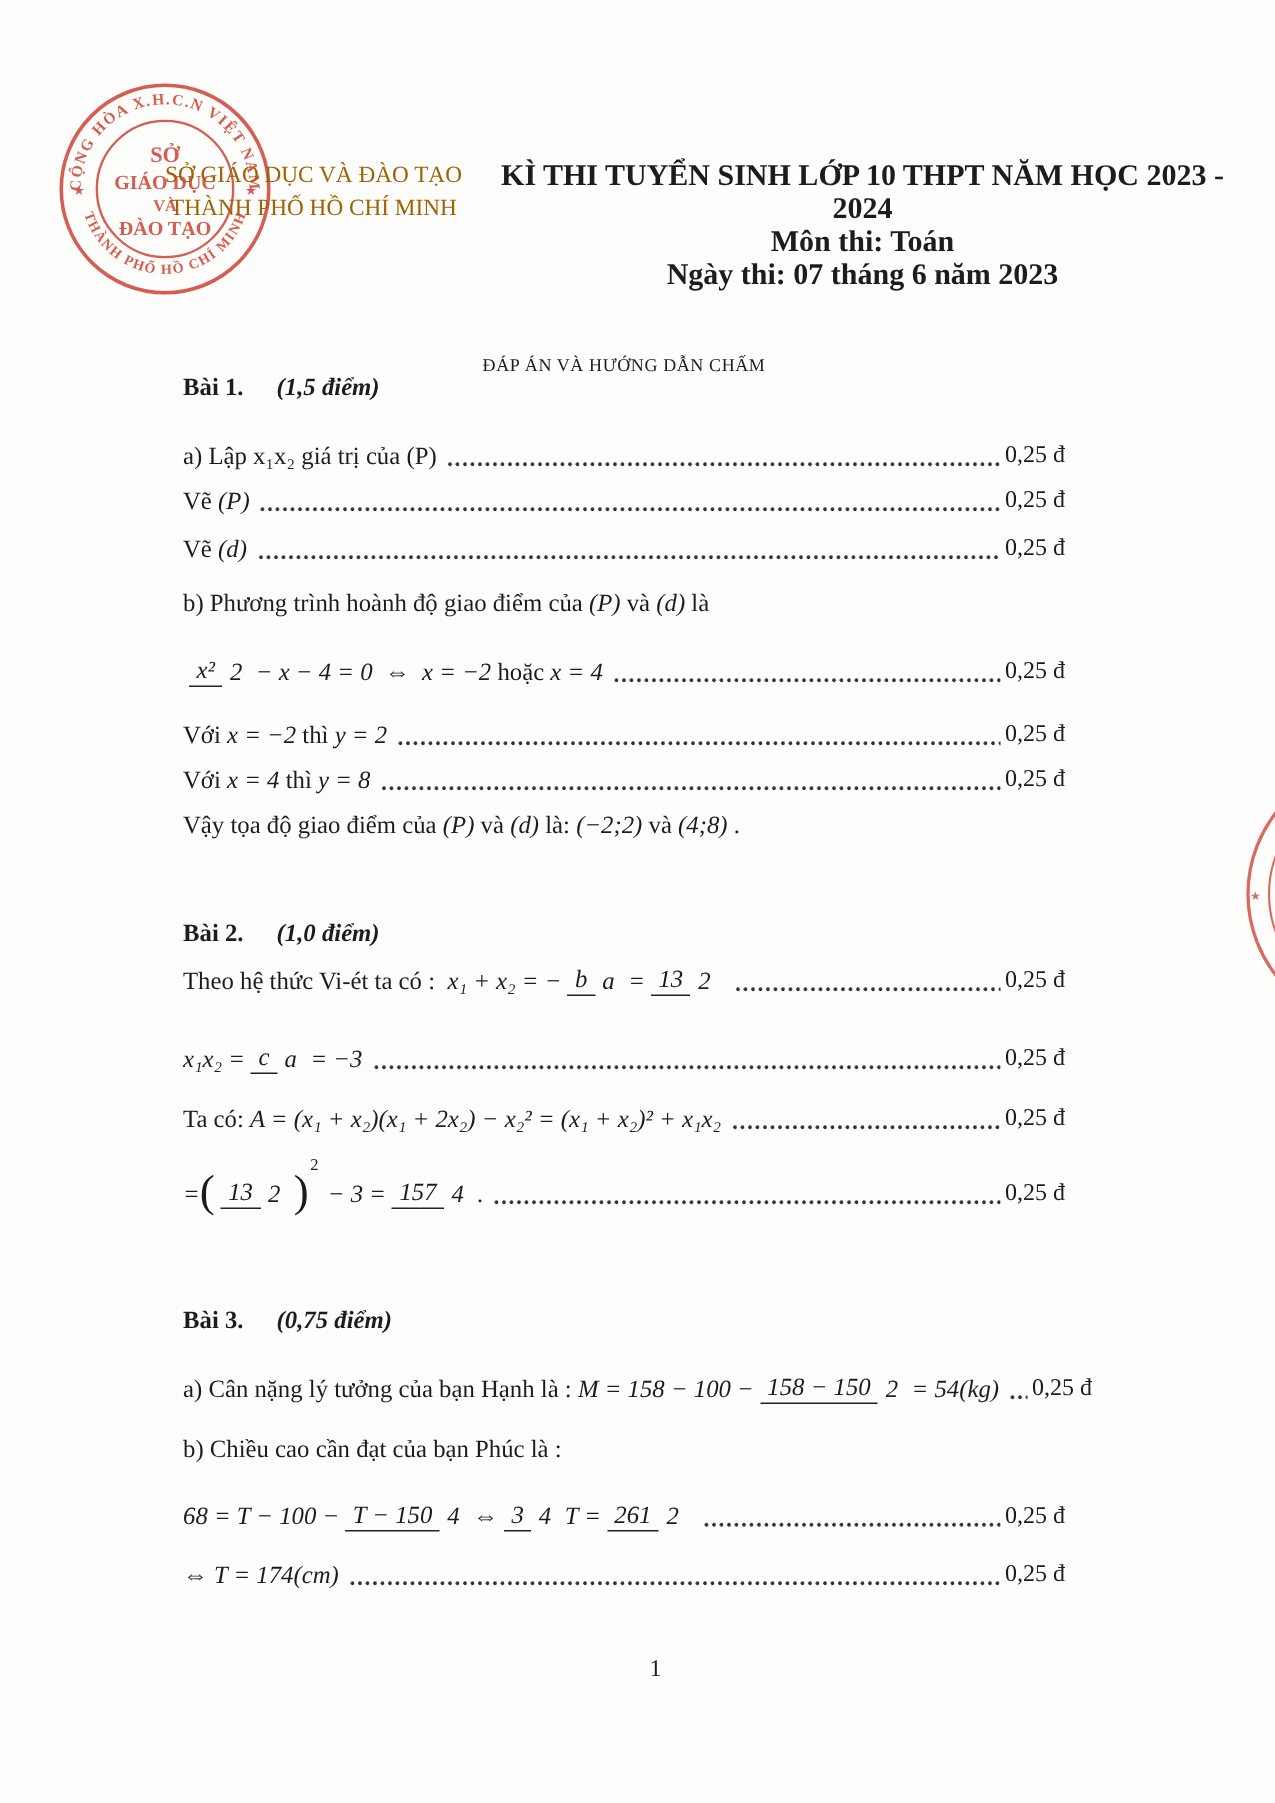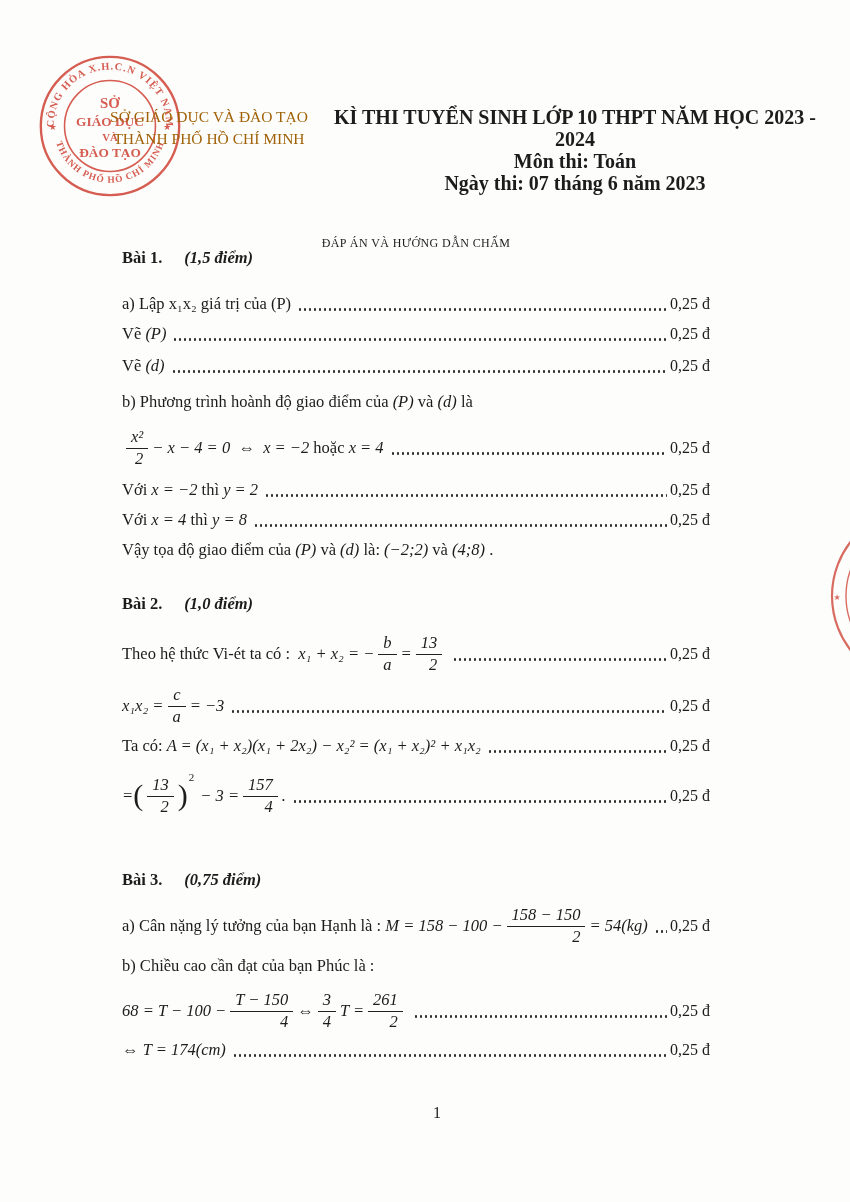--- a/index.html
+++ b/index.html
@@ -33,21 +33,21 @@
   .hb { font-weight:bold; }
   .hi { font-weight:bold; font-style:italic; margin-left:22px; }
   .title-text { font-weight:normal; font-size:12px; letter-spacing:.4px; }
   .leader {
     flex:1 1 auto; height:5px; margin:0 3px 0 7px; position:relative; top:5px;
     background-image:radial-gradient(circle at 2px 2.5px, #2e2e2e 1.05px, rgba(0,0,0,0) 1.4px);
     background-size:5px 5px; background-repeat:repeat-x; background-position:left center;
     min-width:12px;
   }
   .points { flex:0 0 auto; font-size:16px; }
-  .frac { display:inline-flex; flex-direction:column; align-items:flex-end; font-style:italic; line-height:1.1; margin:0 4px; flex:0 0 auto; }
+  .frac { display:inline-flex; flex-direction:row; align-items:flex-start; font-style:italic; line-height:1.1; margin:0 4px; flex:0 0 auto; }
   .frac .fn { padding:0 5px 1px 5px; border-bottom:1.4px solid #222; }
   .frac .fd { padding:1px 5px 0 5px; }
   .bp { font-style:normal; font-size:30px; line-height:1; flex:0 0 auto; transform:translateY(-1px); }
   .exp { font-style:normal; font-size:11px; align-self:flex-start; margin:3px 2px 0 1px; flex:0 0 auto; }
   .footer { position:absolute; left:0; top:1104px; width:874px; text-align:center; font-size:16px; }
 </style>
 </head>
 <body>
 
 <div class="page">
@@ -167,21 +167,21 @@
       <span class="m">(P)</span>
       <span class="t"> và </span>
       <span class="m">(d)</span>
       <span class="t"> là: </span>
       <span class="m">(−2;2)</span>
       <span class="t"> và </span>
       <span class="m">(4;8)</span>
       <span class="t"> .</span>
     </div>
 
-    <div class="row" style="top:366px;text-align:right;">
+    <div class="row" style="top:384px;text-align:right;">
       <span class="hb">Bài 2.</span>
       <span class="hi">(1,0 điểm)</span>
     </div>
 
     <div class="row" style="top:402px; height:48px;">
       <span class="t">Theo hệ thức Vi-ét ta có :  </span>
       <span class="m">x₁ + x₂ = −</span>
       <span class="frac"><span class="fn">b</span><span class="fd">a</span></span>
       <span class="m">=</span>
       <span class="frac"><span class="fn">13</span><span class="fd">2</span></span>

